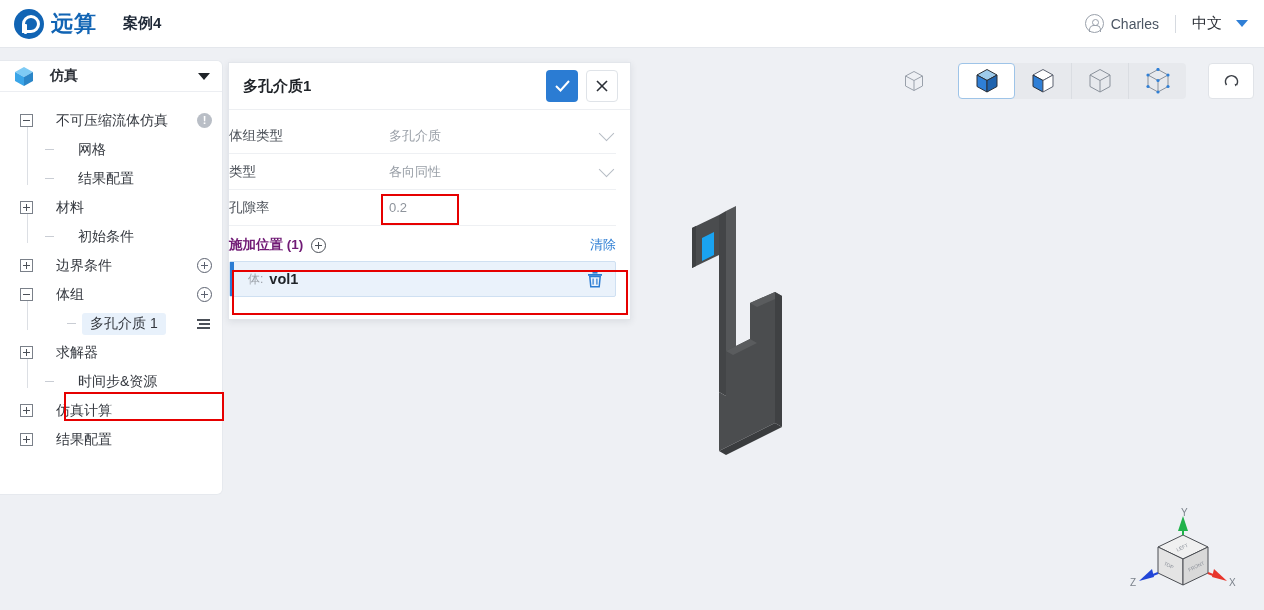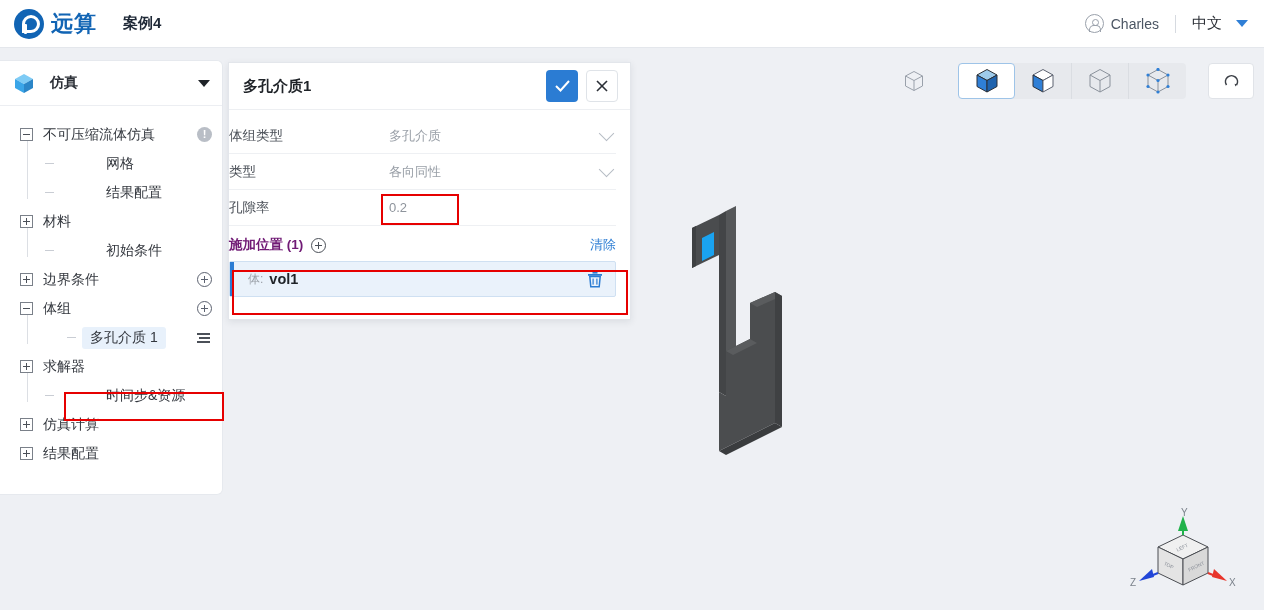--- a/index.html
+++ b/index.html
@@ -81,21 +81,21 @@
   
   .sidebar {
     position: absolute; left: 0; top: 60px;
     width: 223px; height: 435px;
     background: #ffffff;
     border: 1px solid #e6e9ee;
     border-left: none;
     border-radius: 0 6px 6px 0;
   }
   .sidebar-head {
-    height: 45px; display:flex; align-items:center;
+    height: 31px; display:flex; align-items:center;
     border-bottom: 1px solid #eceef2;
     padding: 0 12px;
   }
   .cube-ico { width:24px;height:24px;position:relative;flex:none; }
   .cube-ico svg { display:block; }
   .sidebar-head-label {
     margin-left: 14px; font-size: 14px; font-weight: bold; color:#2b2f36;
   }
   .sidebar-head .caret {
     margin-left:auto;width:0;height:0;
@@ -119,21 +119,21 @@
   }
   .tw.plus::after {
     content:""; position:absolute; left:5px; top:2px;
     width:1px; height:7px; background:#4b5058;
   }
   .tleaf { width:13px;height:13px;flex:none;position:relative; }
   .tleaf::before {
     content:""; position:absolute; left:3px; top:6px;
     width:9px; height:1px; background:#c9cdd4;
   }
-  .tlabel { margin-left: 10px; white-space:nowrap; }
+  .tlabel { margin-left: 23px; white-space:nowrap; }
   .tlabel.sel {
     background:#e8f1fb; padding:2px 8px; border-radius:3px;
     margin-left:5px;
   }
   .vline {
     position:absolute; left:0px; top:-8px; width:1px; height:29px;
     background:#dcdfe4;
   }
   .warn-ico {
     margin-left:auto; width:15px;height:15px;border-radius:50%;
@@ -155,21 +155,21 @@
   .list-ico { margin-left:auto; width:16px;height:14px;flex:none; }
 
   .sel-outline {
     position:absolute; left:64px; top:331px;
     width:160px; height:29px;
     border:2px solid #e60000; pointer-events:none;
   }
 
   
   .ind0 { padding-left: 20px; }
-  .ind1 { padding-left: 42px; gap: 41px; }
+  .ind1 { padding-left: 42px; }
   .ind2 { padding-left: 64px; }
 
   
   .panel {
     position:absolute; left:228px; top:62px;
     width: 403px; height: 258px;
     background:#ffffff;
     border:1px solid #e3e6eb;
     box-shadow: 0 2px 7px rgba(30,40,60,.09);
   }

